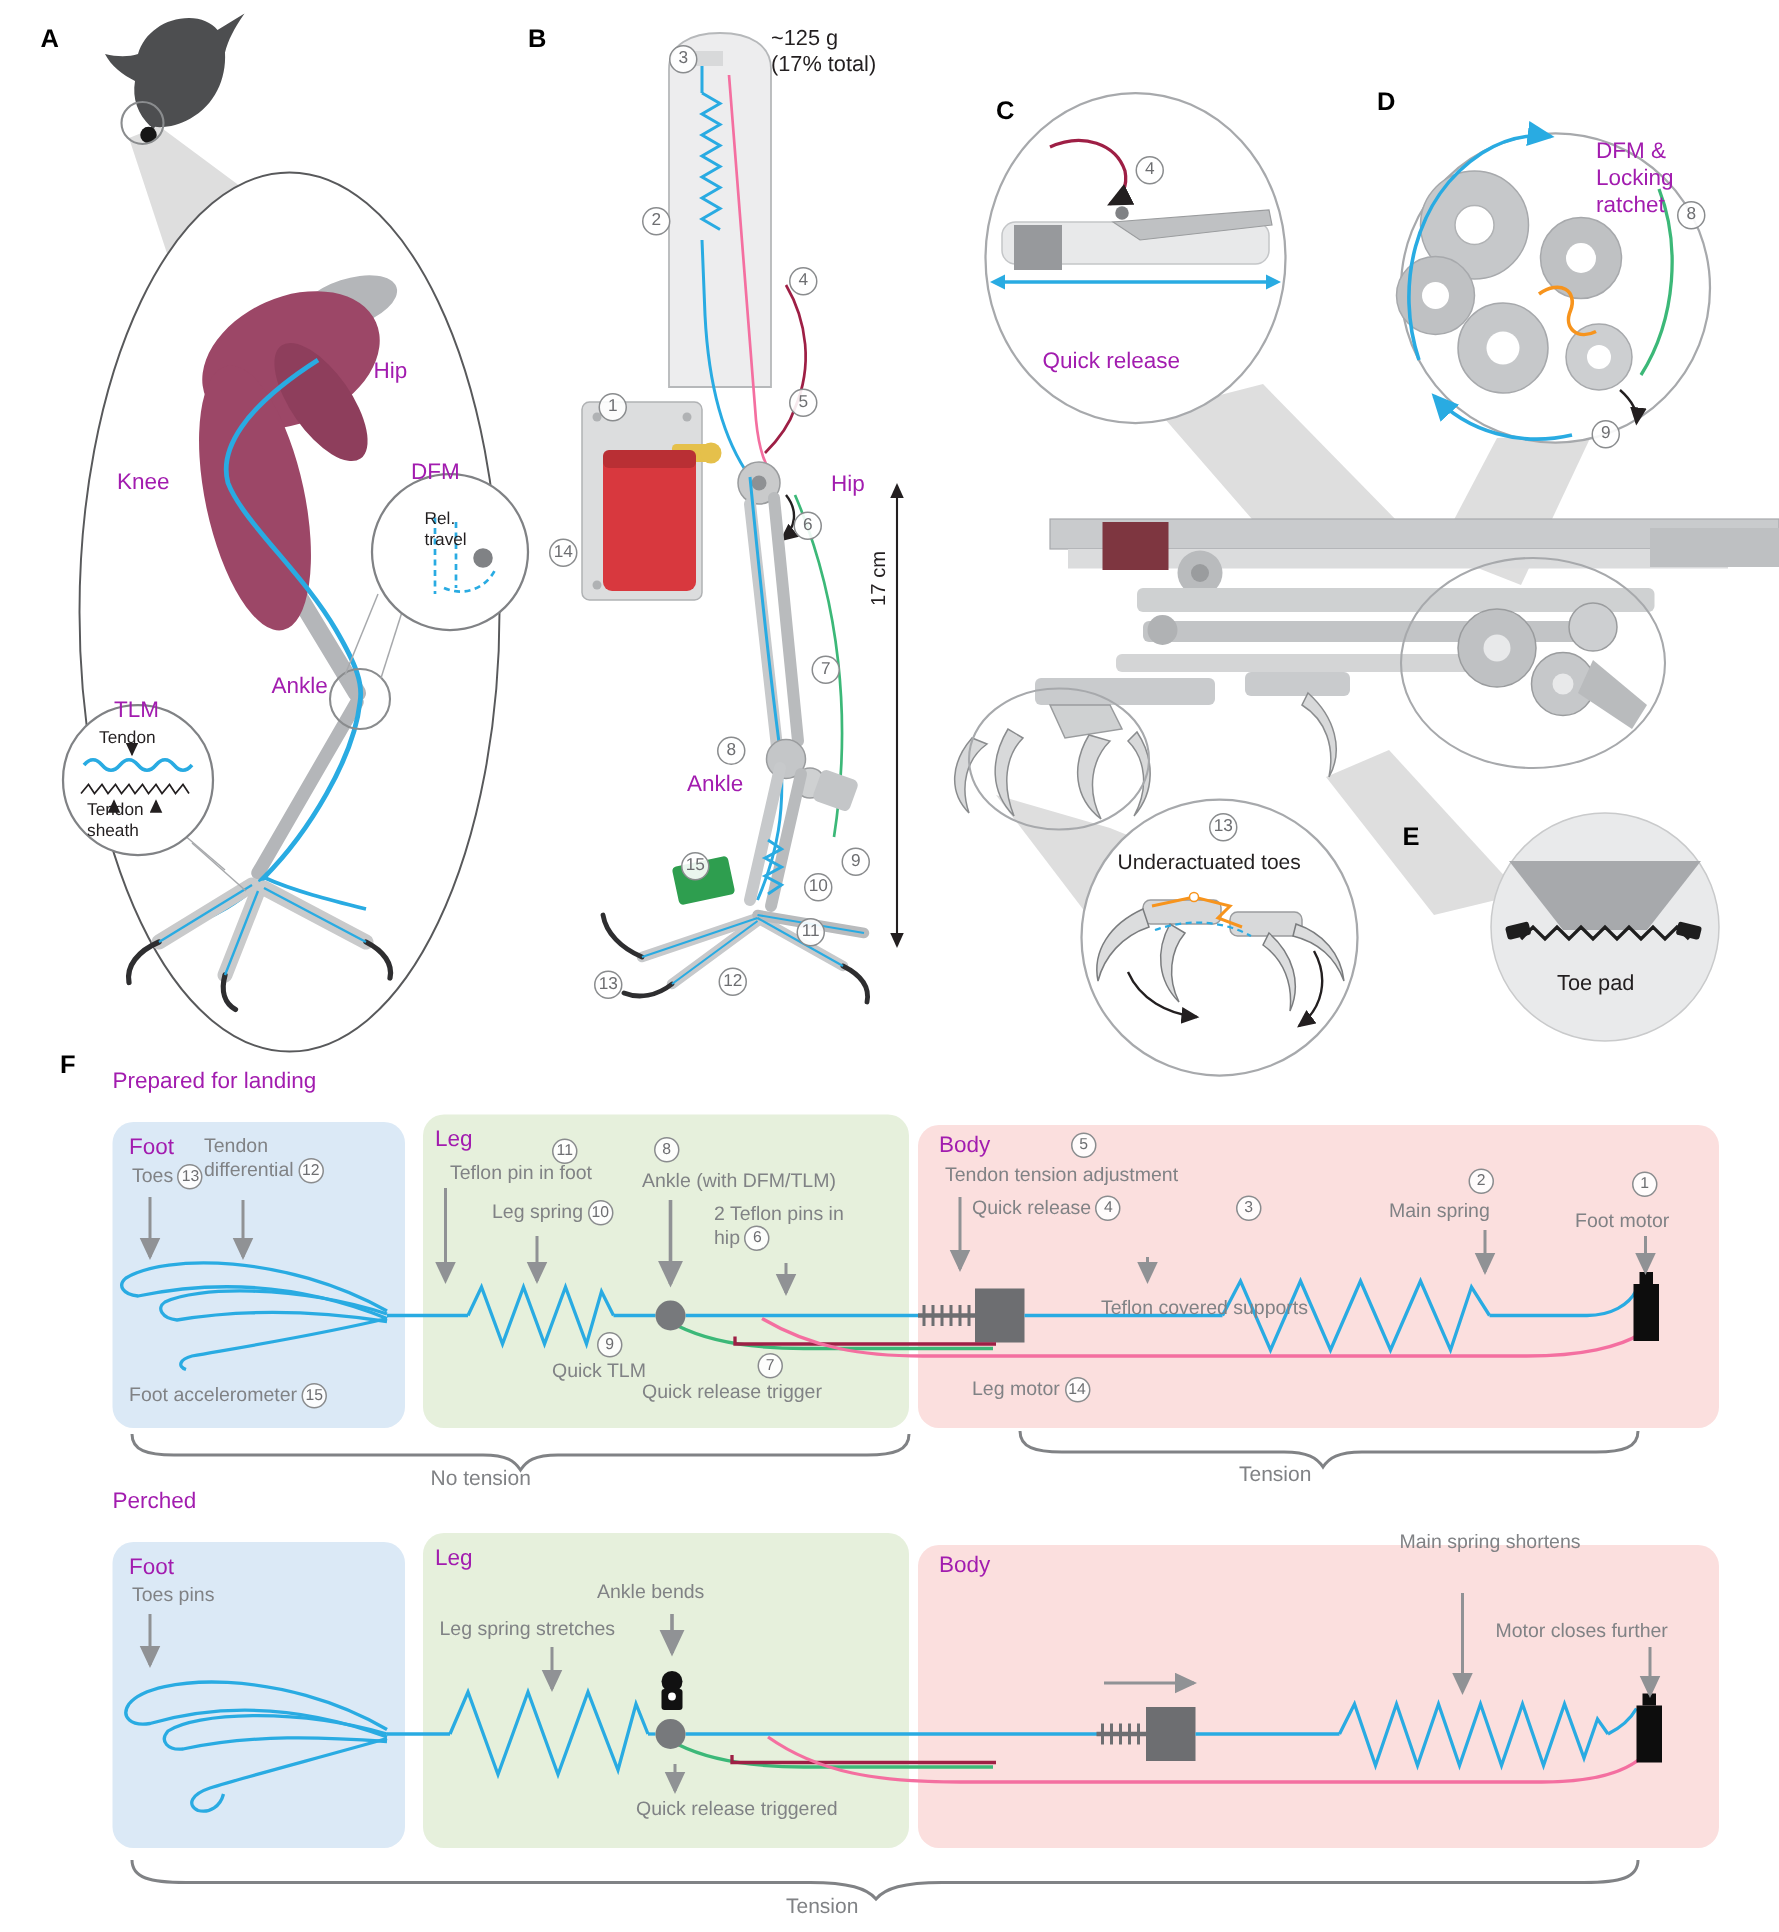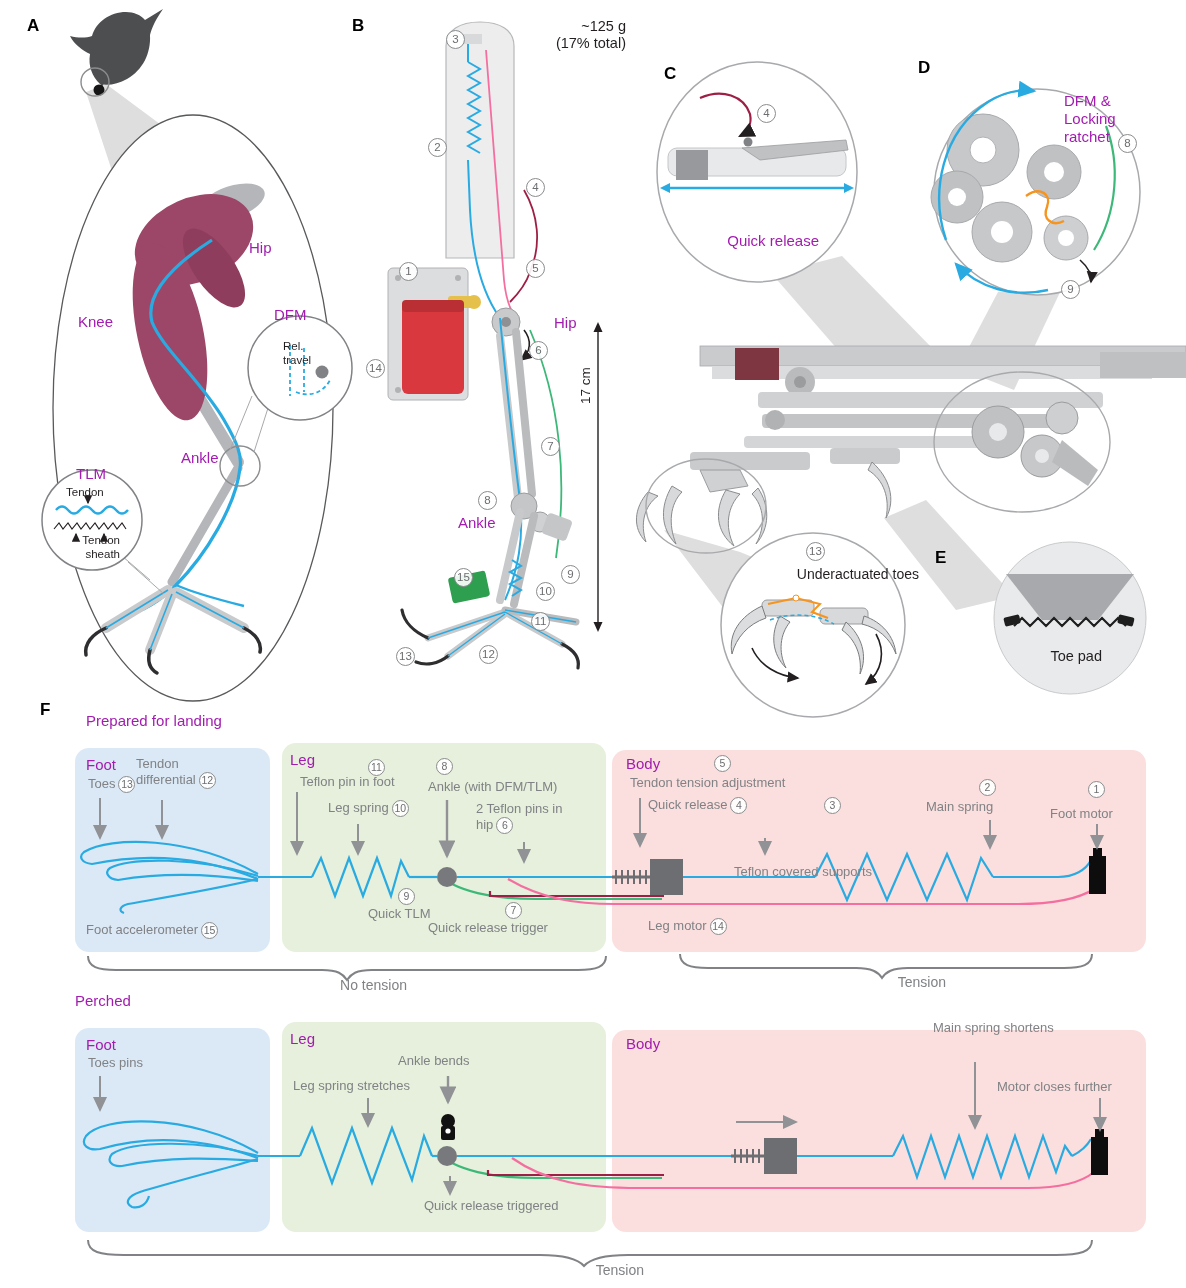--- a/index.html
+++ b/index.html
@@ -5,21 +5,21 @@
   *{margin:0;padding:0;box-sizing:border-box}
   html,body{background:#fff}
   body{width:1186px;height:1288px;font-family:"Liberation Sans",sans-serif;position:relative;overflow:hidden}
   .stage{position:absolute;left:0;top:0;width:1186px;height:1288px}
   svg.art{position:absolute;left:0;top:0}
   .lbl{position:absolute;font-size:13px;color:#808285;line-height:1.2;white-space:nowrap}
   .dark{color:#231F20}
   .h15{font-size:15px;color:#a21caf}
   .small{font-size:11.5px}
   .wrap{white-space:normal}
-  .center{text-align:right}
+  .center{text-align:left}
   .letter{position:absolute;font-size:17px;font-weight:bold;color:#000}
   .nc{display:inline-flex;align-items:center;justify-content:center;min-width:17px;width:17px;height:17px;
       border:1.2px solid #8A8C8E;border-radius:50%;font-size:10.5px;color:#6D6E71;background:rgba(255,255,255,.9);
       vertical-align:middle;margin-left:3px;line-height:1}
   .nc.abs{position:absolute;margin:0}
   .nc.lg{width:19px;height:19px;min-width:19px;font-size:11.5px}
   .rot90{transform:rotate(-90deg);transform-origin:0 0}
 </style>
 </head>
 <body>
@@ -337,24 +337,24 @@
 <span class="nc lg abs" style="left:531px;top:612px">11</span>
 <span class="nc lg abs" style="left:479px;top:645px">12</span>
 <span class="nc lg abs" style="left:396px;top:647px">13</span>
 
 <div class="lbl h15 center" style="left:695px;top:232px;width:124px">Quick release</div>
 <span class="nc lg abs" style="left:757px;top:104px">4</span>
 <div class="lbl h15 wrap" style="left:1064px;top:92px;width:62px">DFM &amp; Locking ratchet</div>
 <span class="nc lg abs" style="left:1118px;top:134px">8</span>
 <span class="nc lg abs" style="left:1061px;top:280px">9</span>
 <span class="nc lg abs" style="left:806px;top:542px">13</span>
-<div class="lbl dark center" style="left:764px;top:566px;width:155px;font-size:14px">Underactuated toes</div>
+<div class="lbl dark center" style="left:745px;top:566px;width:155px;font-size:14px">Underactuated toes</div>
 <div class="lbl dark center" style="left:1038px;top:648px;width:64px;font-size:14.5px">Toe pad</div>
 
-<div class="lbl h15" style="left:86px;top:712px">Prepared for landing</div>
+<div class="lbl h15" style="left:75px;top:712px">Prepared for landing</div>
 <div class="lbl h15" style="left:86px;top:756px">Foot</div>
 <div class="lbl" style="left:88px;top:776px"><span>Toes</span><span class="nc">13</span></div>
 <div class="lbl wrap" style="left:136px;top:756px;width:98px"><span>Tendon differential</span><span class="nc">12</span></div>
 <div class="lbl h15" style="left:290px;top:751px">Leg</div>
 <span class="nc abs" style="left:368px;top:759px">11</span>
 <div class="lbl" style="left:300px;top:774px">Teflon pin in foot</div>
 <div class="lbl" style="left:328px;top:800px"><span>Leg spring</span><span class="nc">10</span></div>
 <span class="nc abs" style="left:436px;top:758px">8</span>
 <div class="lbl" style="left:428px;top:779px">Ankle (with DFM/TLM)</div>
 <div class="lbl wrap" style="left:476px;top:801px;width:102px"><span>2 Teflon pins in hip</span><span class="nc">6</span></div>

